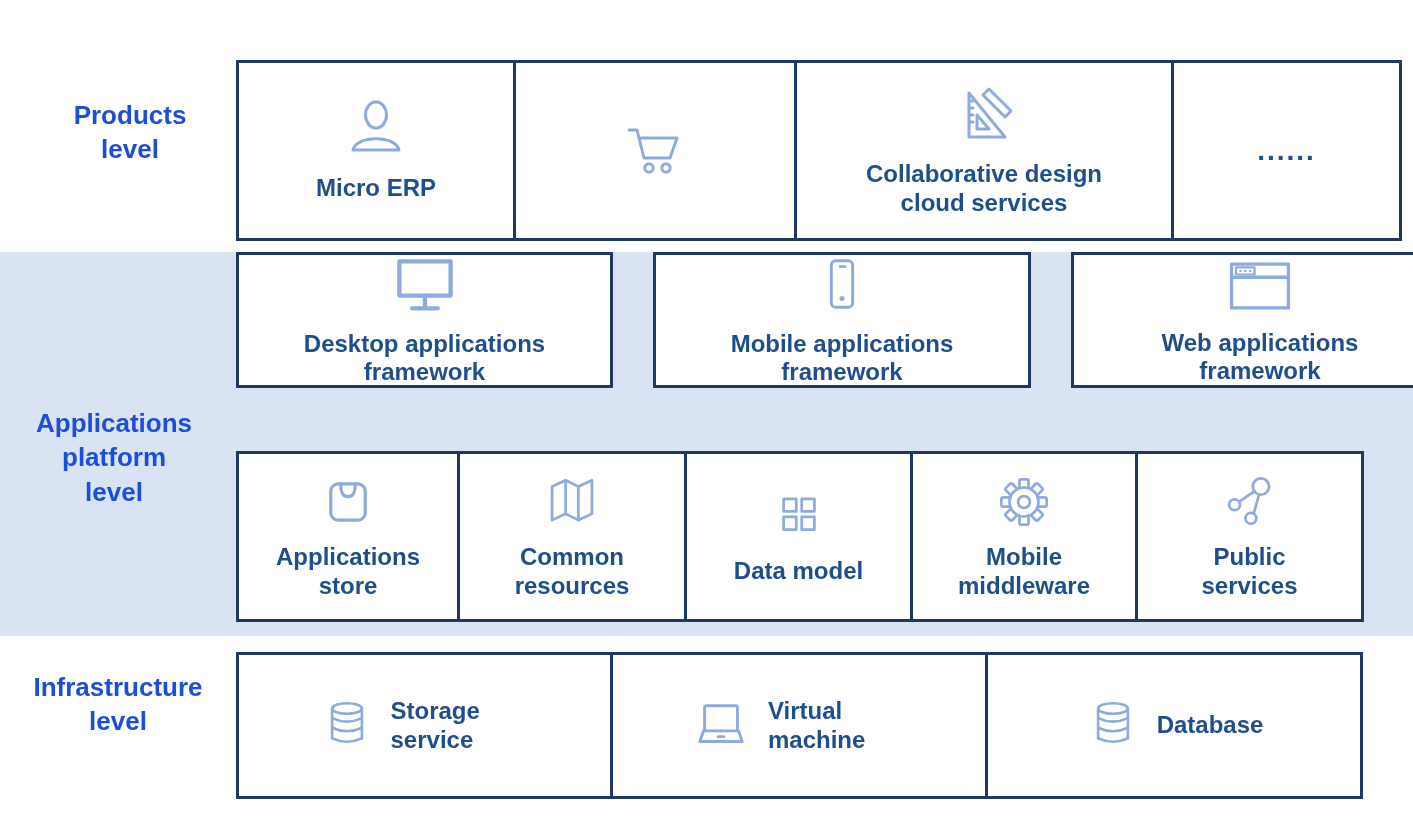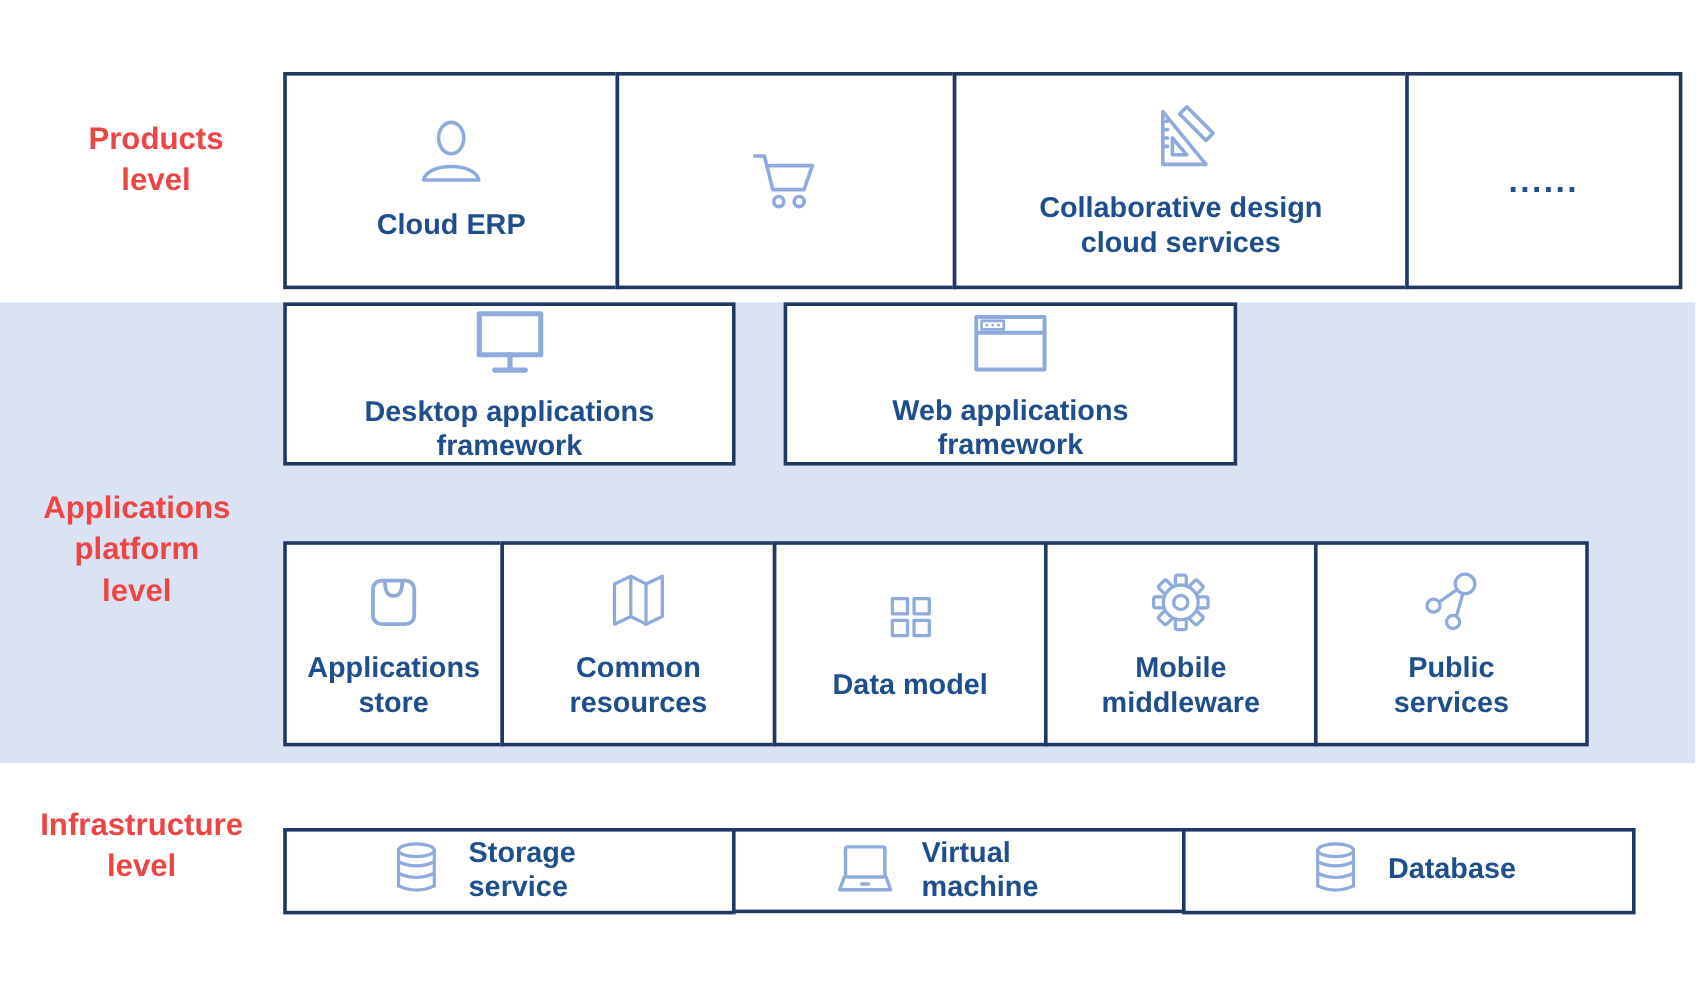--- a/index.html
+++ b/index.html
@@ -5,31 +5,31 @@
 <style>
   * { margin:0; padding:0; box-sizing:border-box; }
   html,body { background:#ffffff; }
   body { font-family:"Liberation Sans", sans-serif; }
   .canvas { position:relative; width:1413px; height:836px; background:#ffffff; overflow:hidden; }
 
   .band { position:absolute; left:0; top:252px; width:1413px; height:384px; background:#dae3f3; }
 
   .side-label {
     position:absolute; text-align:center; font-weight:bold;
-    font-size:26px; line-height:1.32; color:#ef4444;
+    font-size:26px; line-height:1.32; color:#1d4ed8;
   }
   #lbl-products { left:50px;  top:98px;  width:160px; }
   #lbl-platform { left:34px;  top:406px; width:160px; }
   #lbl-infra    { left:18px;  top:670px; width:200px; }
 
   .row { position:absolute; display:flex; }
   #row-products   { left:236px; top:60px;  height:181px; }
   #row-frameworks { left:236px; top:252px; height:136px;gap:43px; }
   #row-services   { left:236px; top:451px; height:171px; }
-  #row-infra      { left:236px; top:652px; height:147px;align-items:center; }
+  #row-infra      { left:236px; top:652px; height:147px; }
 
   .box {
     border:3px solid #1f3864; background:#ffffff;
     display:flex; flex-direction:column; align-items:center; justify-content:center;
     padding:4px 8px; flex:0 0 auto;
   }
   .box + .box { margin-left:-3px; }
 
   .icon-wrap { display:flex; align-items:center; justify-content:center; }
 
@@ -64,21 +64,21 @@
 
   <div class="row" id="row-products">
 
     <div class="box" style="width:280px">
       <span class="icon-wrap">
         <svg width="64" height="64" viewBox="0 0 64 64" fill="none" stroke="#8FAADC" stroke-width="3" stroke-linecap="round" stroke-linejoin="round">
           <ellipse cx="32" cy="17" rx="10.5" ry="13"></ellipse>
           <path d="M9 52 C12 37 52 37 55 52 Z"></path>
         </svg>
       </span>
-      <span class="box-label">Cloud ERP</span>
+      <span class="box-label">Micro ERP</span>
     </div>
 
     <div class="box" style="width:284px">
       <span class="icon-wrap">
         <svg width="64" height="64" viewBox="0 0 64 64" fill="none" stroke="#8FAADC" stroke-width="3" stroke-linecap="round" stroke-linejoin="round">
           <path d="M6 11 H14 L21 39 H47 L54 19 H18"></path>
           <circle cx="26" cy="49" r="4.2"></circle>
           <circle cx="43" cy="49" r="4.2"></circle>
         </svg>
       </span>
@@ -107,39 +107,49 @@
       <span class="icon-wrap">
         <svg width="70" height="64" viewBox="0 0 64 60" fill="none" stroke="#8FAADC" stroke-width="4" stroke-linecap="round" stroke-linejoin="round">
           <rect x="8" y="7" width="48" height="32"></rect>
           <path d="M32 39 V49"></path>
           <path d="M20 51 H44"></path>
         </svg>
       </span>
       <span class="box-label mw280">Desktop applications framework</span>
     </div>
 
+    <div class="box" style="width:378px">
+      <span class="icon-wrap">
+        <svg width="62" height="64" viewBox="0 0 64 64" fill="none" stroke="#8FAADC" stroke-width="3" stroke-linecap="round" stroke-linejoin="round">
+          <rect x="21" y="6" width="22" height="48" rx="4.5"></rect>
+          <path d="M30 12 h5"></path>
+          <circle cx="32" cy="45" r="2.6" fill="#8FAADC" stroke="none"></circle>
+        </svg>
+      </span>
+      <span class="box-label mw280">Mobile applications framework</span>
+    </div>
 
     <div class="box" style="width:378px">
       <span class="icon-wrap">
         <svg width="70" height="62" viewBox="0 0 64 56" fill="none" stroke="#8FAADC" stroke-width="3" stroke-linecap="round" stroke-linejoin="round">
           <rect x="6" y="8" width="52" height="40"></rect>
           <path d="M6 20 H58"></path>
           <rect x="10" y="11" width="17" height="6.5" stroke-width="2"></rect>
           <circle cx="14" cy="14.2" r="1.1" fill="#8FAADC" stroke="none"></circle>
           <circle cx="18.5" cy="14.2" r="1.1" fill="#8FAADC" stroke="none"></circle>
           <circle cx="23" cy="14.2" r="1.1" fill="#8FAADC" stroke="none"></circle>
         </svg>
       </span>
       <span class="box-label mw280">Web applications framework</span>
     </div>
   </div>
 
   <div class="row" id="row-services">
 
-    <div class="box" style="width:184px">
+    <div class="box" style="width:224px">
       <span class="icon-wrap">
         <svg width="58" height="58" viewBox="0 0 64 64" fill="none" stroke="#8FAADC" stroke-width="3.5" stroke-linecap="round" stroke-linejoin="round">
           <rect x="13" y="12" width="38" height="40" rx="8"></rect>
           <path d="M24 12 C24 23 27 26 32 26 C37 26 40 23 40 12"></path>
         </svg>
       </span>
       <span class="box-label mw150">Applications store</span>
     </div>
 
     <div class="box" style="width:230px">

